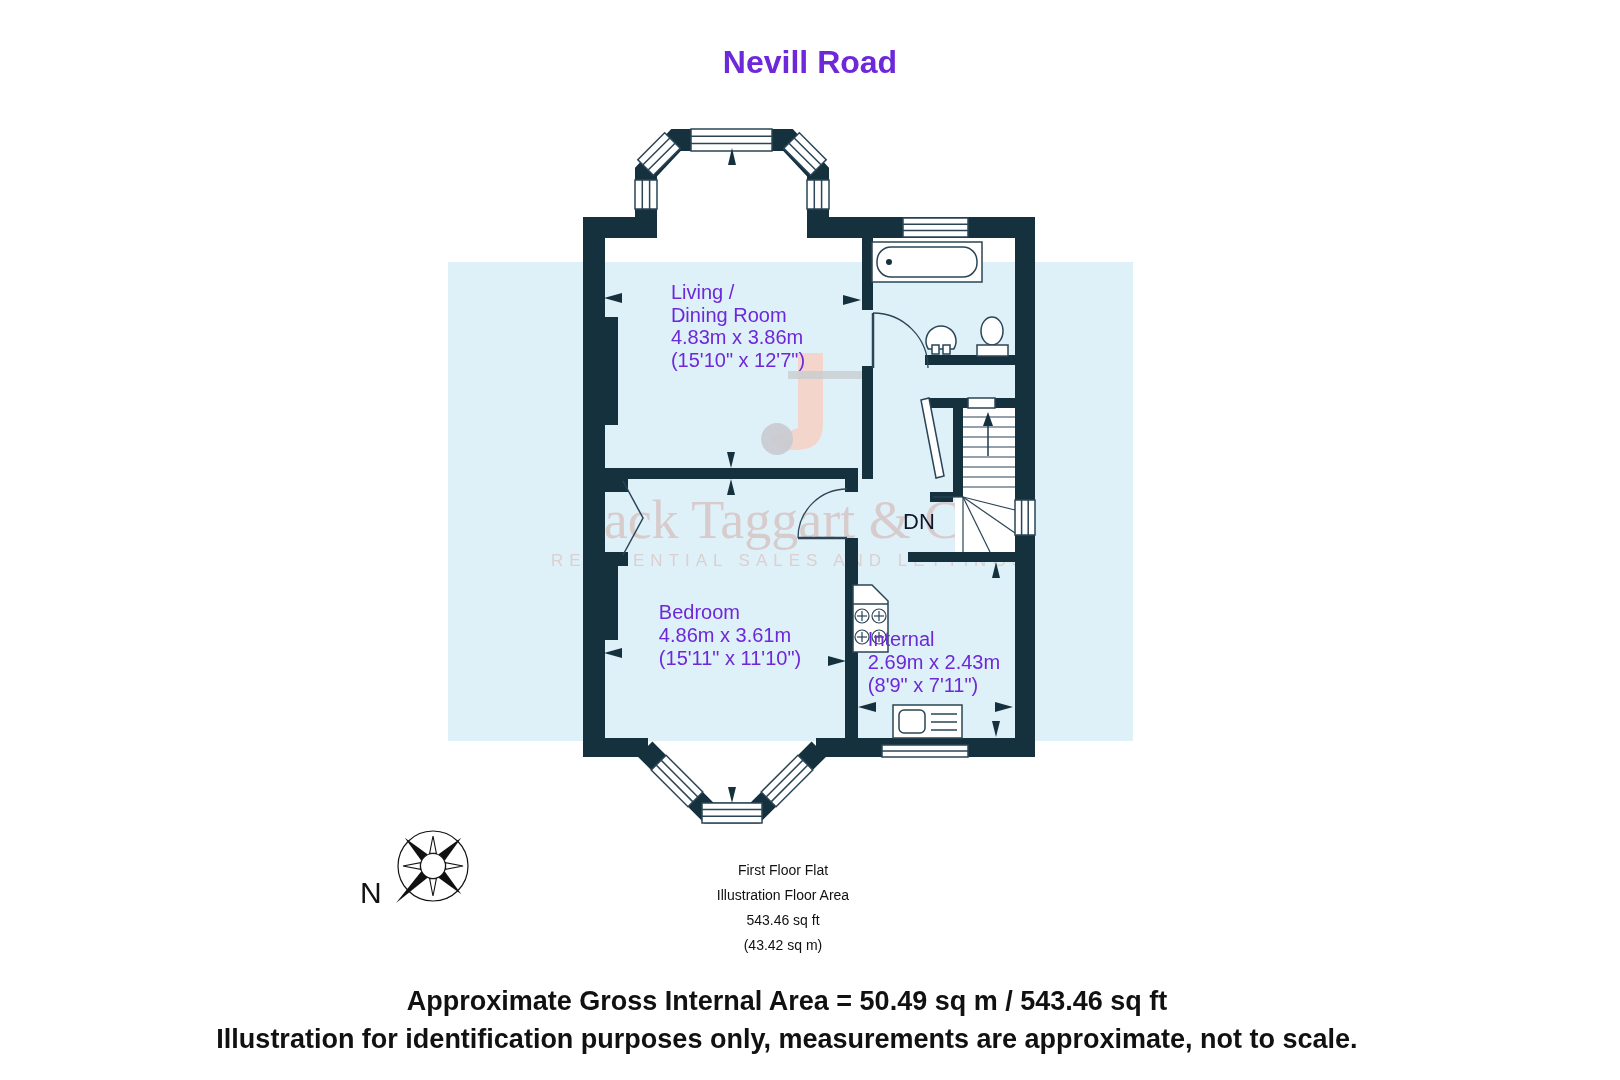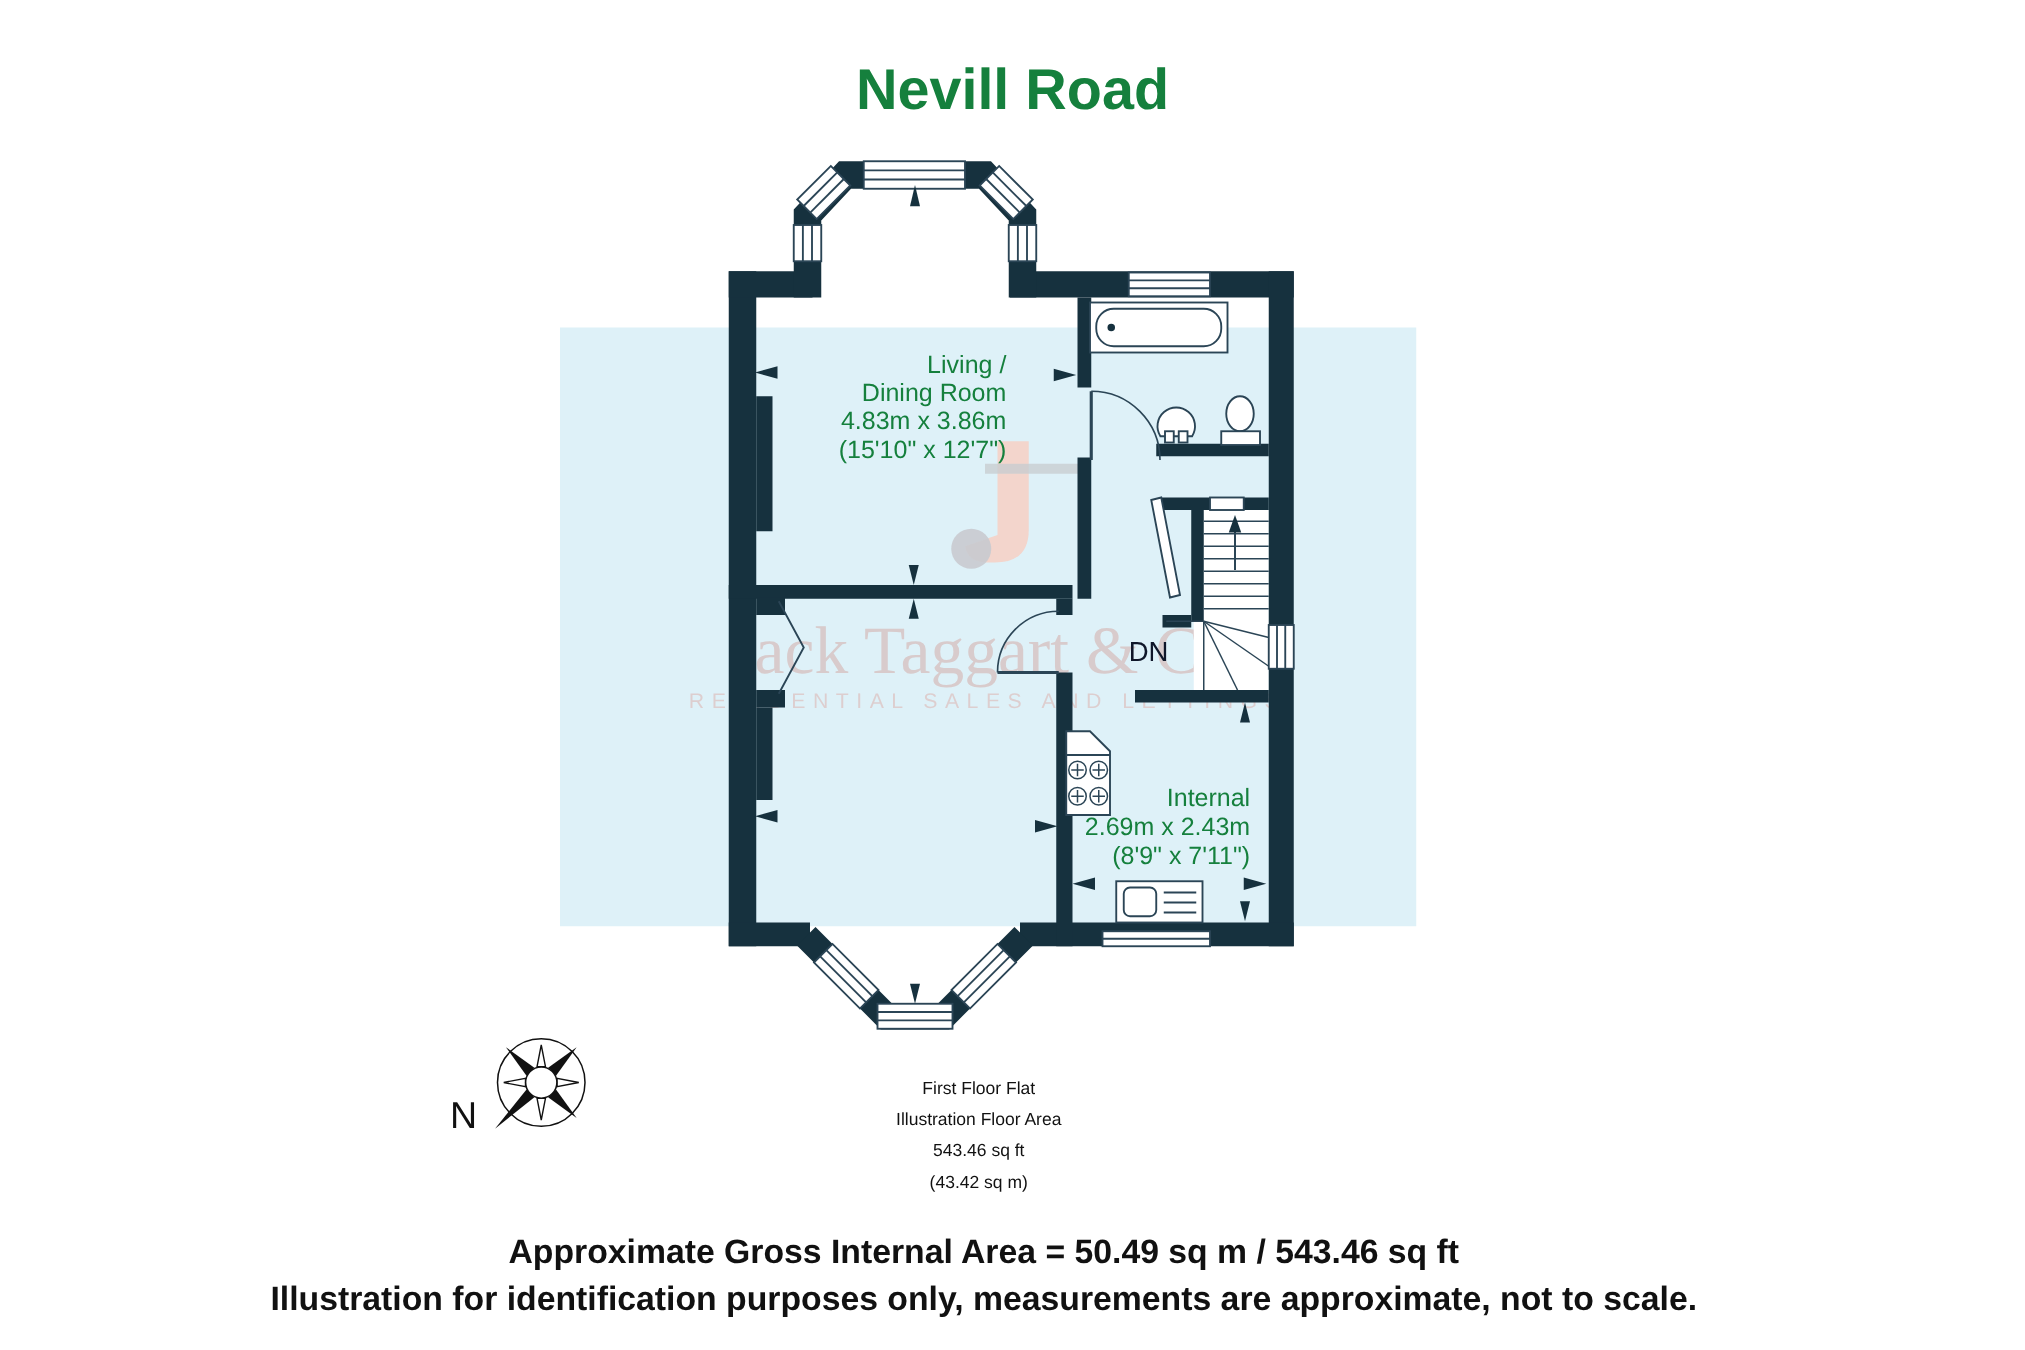--- a/index.html
+++ b/index.html
@@ -1,21 +1,21 @@
 <!DOCTYPE html>
 <html><head>
 <meta charset="utf-8">
 <style>
   html,body{margin:0;padding:0;background:#ffffff;}
   #page{position:relative;width:1620px;height:1080px;background:#ffffff;overflow:hidden;
         font-family:"Liberation Sans", sans-serif;color:#111;}
   .abs{position:absolute;}
-  #title{left:810px;top:44px;transform:translateX(-50%);font-size:46px;font-weight:bold;
-         color:#15803d;white-space:nowrap;}
-  .room-label{transform:translateX(-50%);text-align:right;color:#15803d;font-size:20px;
+  #title{left:810px;top:44px;transform:translateX(-50%);font-size:32px;font-weight:bold;
+         color:#6d28d9;white-space:nowrap;}
+  .room-label{transform:translateX(-50%);text-align:left;color:#6d28d9;font-size:20px;
               line-height:23px;white-space:nowrap;}
   #living-label{left:738px;top:281px;line-height:22.5px;}
   #bedroom-label{left:730px;top:601px;}
   #kitchen-label{left:934px;top:628px;}
   #dn-label{left:903px;top:509px;font-size:22px;color:#0f172a;text-align:center;}
   #north-label{left:360px;top:876px;font-size:30px;color:#111;}
   #area-block{left:783px;top:858px;transform:translateX(-50%);text-align:center;
               font-size:14px;line-height:25px;color:#111;white-space:nowrap;}
   #footer{left:787px;top:982px;transform:translateX(-50%);text-align:center;
           font-size:27px;line-height:38px;color:#111;white-space:nowrap;font-weight:bold;}
@@ -255,20 +255,25 @@
 
   <div id="title" class="abs">Nevill Road</div>
 
   <div id="living-label" class="abs room-label">
     <div>Living /</div>
     <div>Dining Room</div>
     <div>4.83m x 3.86m</div>
     <div>(15'10" x 12'7")</div>
   </div>
 
+  <div id="bedroom-label" class="abs room-label">
+    <div>Bedroom</div>
+    <div>4.86m x 3.61m</div>
+    <div>(15'11" x 11'10")</div>
+  </div>
 
   <div id="kitchen-label" class="abs room-label">
     <div>Internal</div>
     <div>2.69m x 2.43m</div>
     <div>(8'9" x 7'11")</div>
   </div>
 
   <div id="dn-label" class="abs">DN</div>
   <div id="north-label" class="abs">N</div>
 

